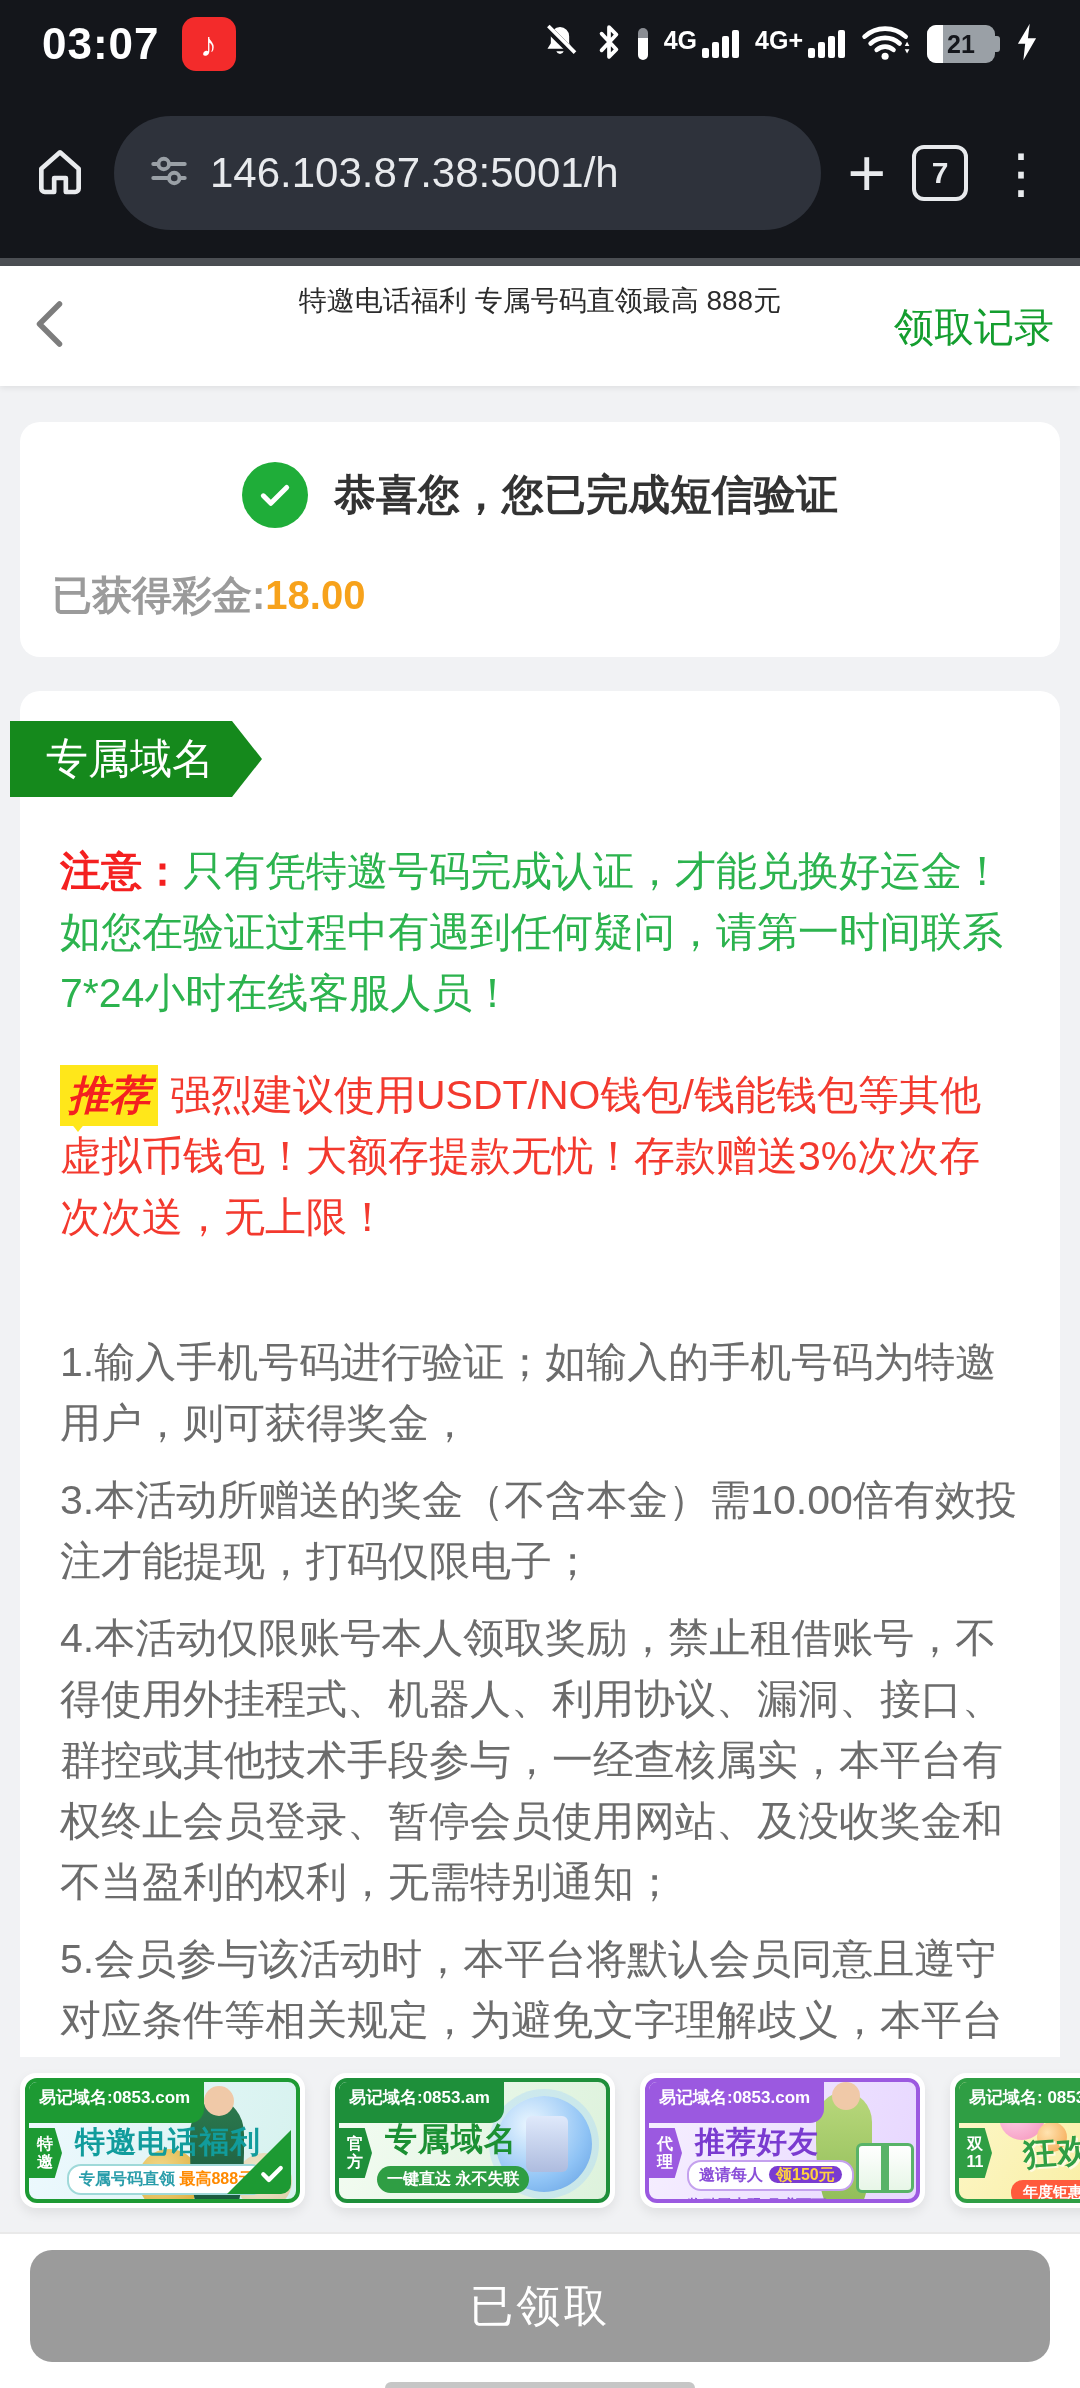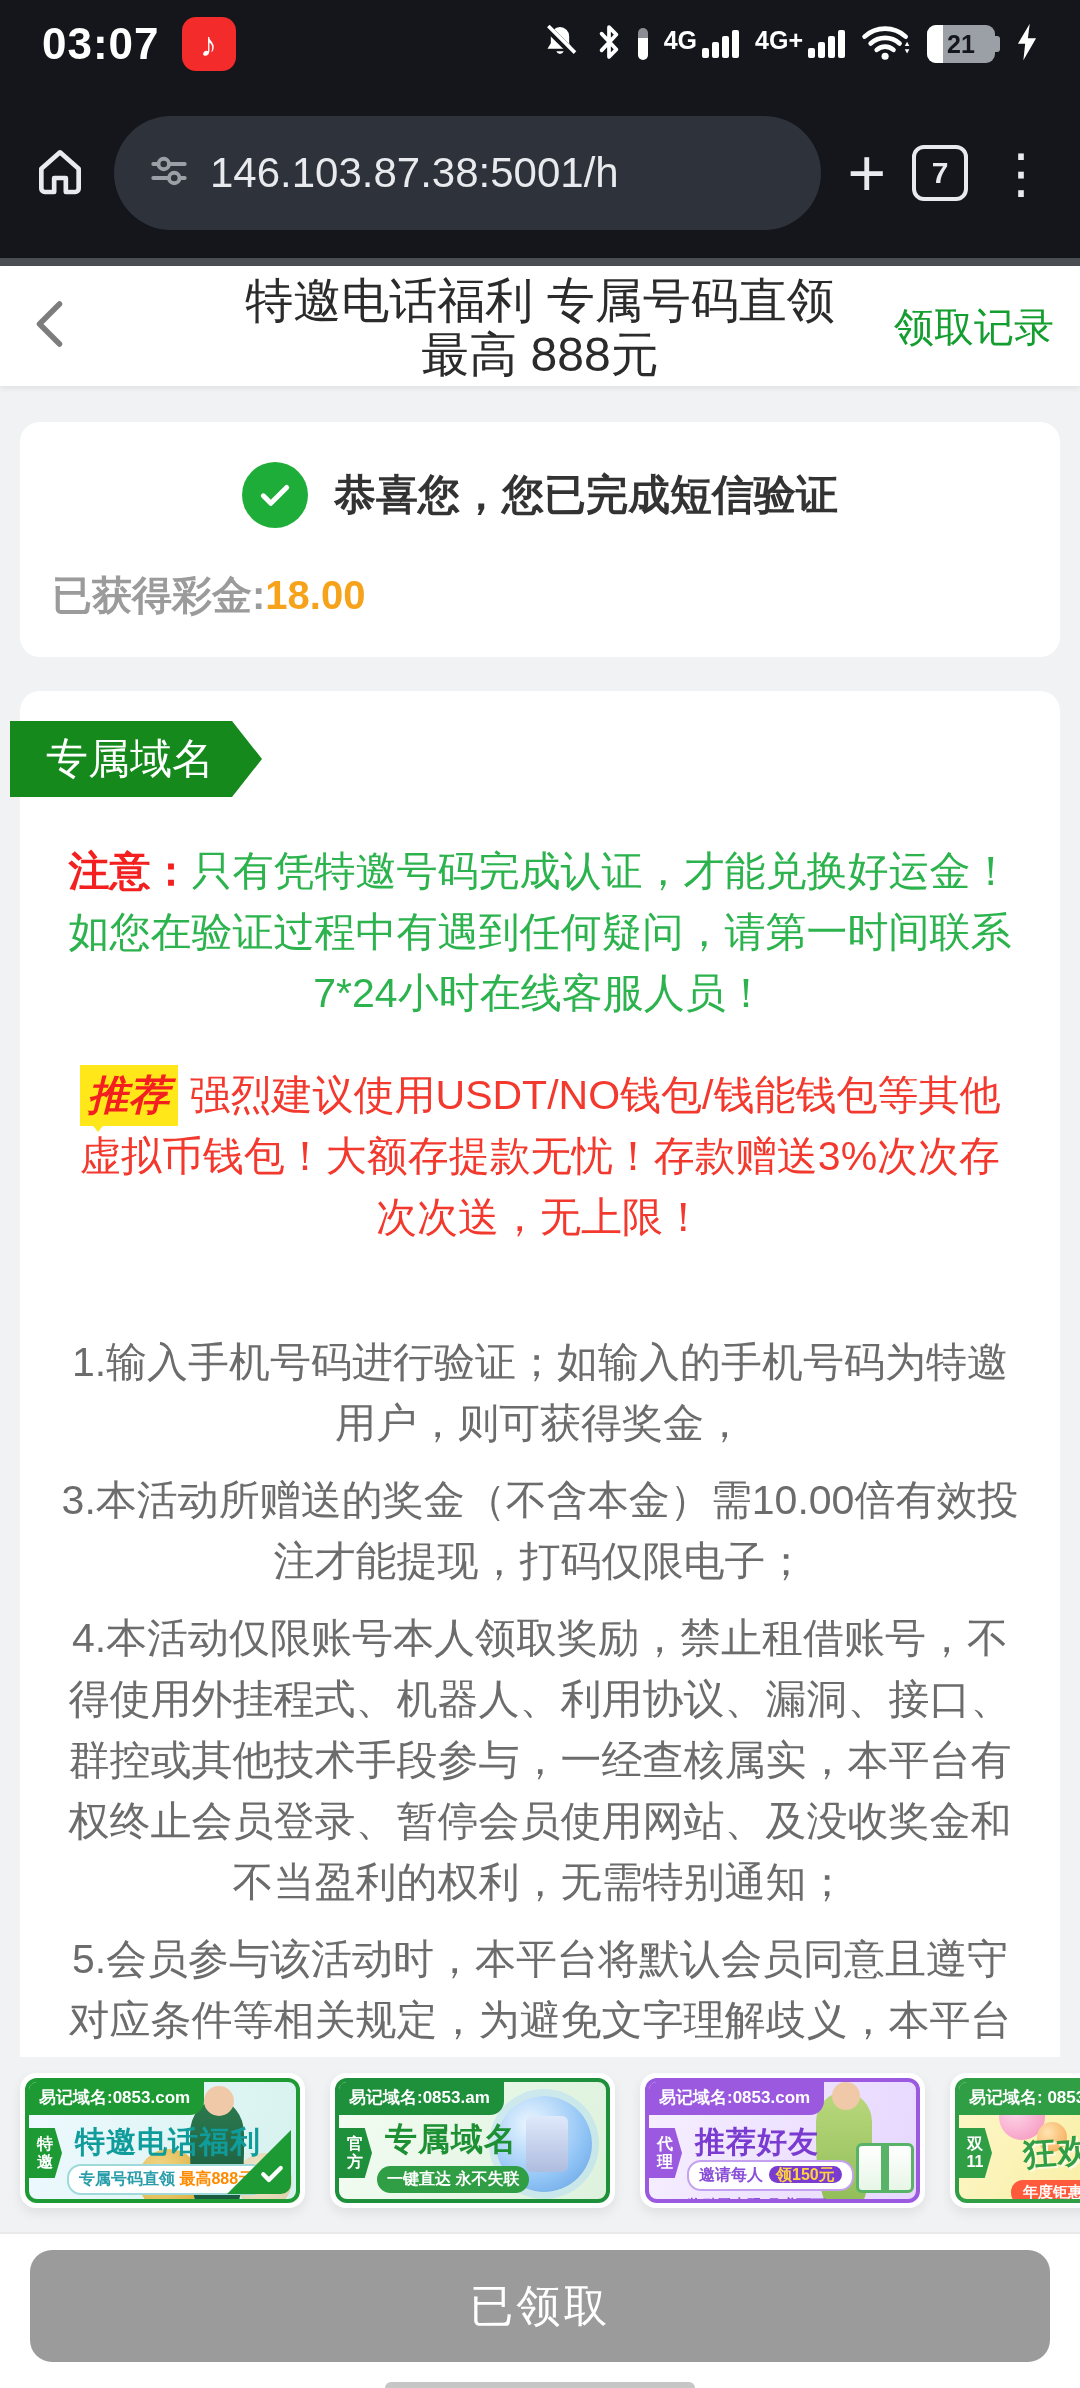--- a/index.html
+++ b/index.html
@@ -37,59 +37,59 @@
   .tab-box{width:48px;height:48px;border:4px solid #e8eaed;border-radius:12px;color:#e8eaed;
     font-size:30px;font-weight:700;display:flex;align-items:center;justify-content:center;}
   .kebab{color:#e8eaed;font-size:54px;line-height:54px;}
   .bar-divider{position:absolute;top:258px;left:0;right:0;height:8px;background:#4b4e53;}
 
   
   .page-header{position:absolute;top:266px;left:0;right:0;height:120px;background:#fff;
     box-shadow:0 2px 6px rgba(0,0,0,.08);z-index:5;}
   .back-btn{position:absolute;left:22px;top:28px;}
   .page-title{position:absolute;left:50%;transform:translateX(-50%);top:8px;width:612px;
-    text-align:center;font-size:48px;line-height:54px;color:#2b2b2b;}
+    text-align:center;font-size:28px;line-height:54px;color:#2b2b2b;}
   .records-link{position:absolute;right:26px;top:34px;color:#149e2f;font-size:40px;}
 
   
   .content{position:absolute;top:386px;bottom:156px;left:0;right:0;background:#f1f2f4;overflow:hidden;}
   .card{background:#fff;border-radius:20px;margin:0 20px;}
   .success-card{margin-top:36px;padding:40px 32px 34px;font-weight:bold;}
   .success-row{display:flex;align-items:center;justify-content:center;gap:26px;}
   .check-circle{width:66px;height:66px;border-radius:50%;background:#1fad39;flex:none;
     display:flex;align-items:center;justify-content:center;}
   .success-msg{font-size:42px;color:#333;}
   .bonus-line{margin-top:40px;font-size:40px;}
   .bonus-label{color:#9b9b9b;}
   .bonus-value{color:#f7a21b;}
 
   .activity-card{margin-top:34px;padding-bottom:56px;position:relative;}
   .ribbon{position:relative;left:-10px;top:0;margin-top:30px;display:inline-flex;align-items:center;
     height:76px;padding:0 48px 0 36px;background:#15891c;color:#fff;font-size:42px;
     clip-path:polygon(0 0,calc(100% - 30px) 0,100% 50%,calc(100% - 30px) 100%,0 100%);}
-  .activity-body{padding:0 40px;text-align:center;}
+  .activity-body{padding:0 40px;}
   .notice{margin-top:44px;font-size:41px;line-height:61px;color:#2cb34e;}
   .notice-prefix{color:#f42020;font-weight:700;}
   .recommend{margin-top:4px;font-size:41px;line-height:61px;color:#f3392e;}
   .rec-tag{display:inline-block;background:#ffe71a;color:#f42020;font-weight:700;font-style:italic;
     padding:0 8px;margin-right:12px;position:relative;}
   .rec-tag::after{content:"";position:absolute;left:10px;bottom:-14px;border:8px solid transparent;
     border-top:10px solid #ffe71a;}
   .rules{margin-top:84px;color:#6c6c6c;font-size:41px;line-height:61px;}
   .rules p{margin:0 0 16px;}
 
   
   .banner-strip{position:absolute;left:0;right:0;bottom:6px;background:#f1f2f4;
     display:flex;gap:25px;padding:16px 0 18px 20px;overflow:hidden;}
   .banner{position:relative;flex:none;width:285px;height:135px;background:#fff;border-radius:16px;
     box-shadow:0 5px 12px rgba(0,0,0,.08);padding:5px;box-sizing:border-box;}
   .banner-frame{position:relative;width:100%;height:100%;border-radius:12px;overflow:hidden;
     border:4px solid var(--bc);background:var(--bg);box-sizing:border-box;}
   .domain-tag{position:absolute;top:0;left:0;z-index:3;background:var(--bc);color:#fff;
-    font-size:17px;font-weight:700;padding:4px 14px 6px 10px;border-radius:6px 0 14px 0;white-space:nowrap;}
+    font-size:17px;font-weight:700;padding:4px 14px 14px 10px;border-radius:6px 0 14px 0;white-space:nowrap;}
   .side-tag{position:absolute;left:0;top:46px;z-index:3;width:26px;padding:7px 4px 7px 3px;background:var(--bc);
     color:#fff;font-size:16px;line-height:18px;font-weight:700;text-align:center;
     clip-path:polygon(0 0,78% 0,100% 50%,78% 100%,0 100%);}
   .b-title{position:absolute;left:46px;top:40px;z-index:2;font-size:30px;font-weight:800;
     color:var(--tc);letter-spacing:1px;white-space:nowrap;}
   .b-pill{position:absolute;left:38px;top:82px;z-index:2;font-size:16px;font-weight:700;
     border-radius:14px;padding:3px 10px;white-space:nowrap;}
   .b-extra{position:absolute;left:38px;top:114px;z-index:2;font-size:15px;font-weight:700;white-space:nowrap;}
 
   .b1{--bc:#1d9a33;--bg:linear-gradient(105deg,#eef9ff,#d6f2ee);--tc:#119c9c;}

